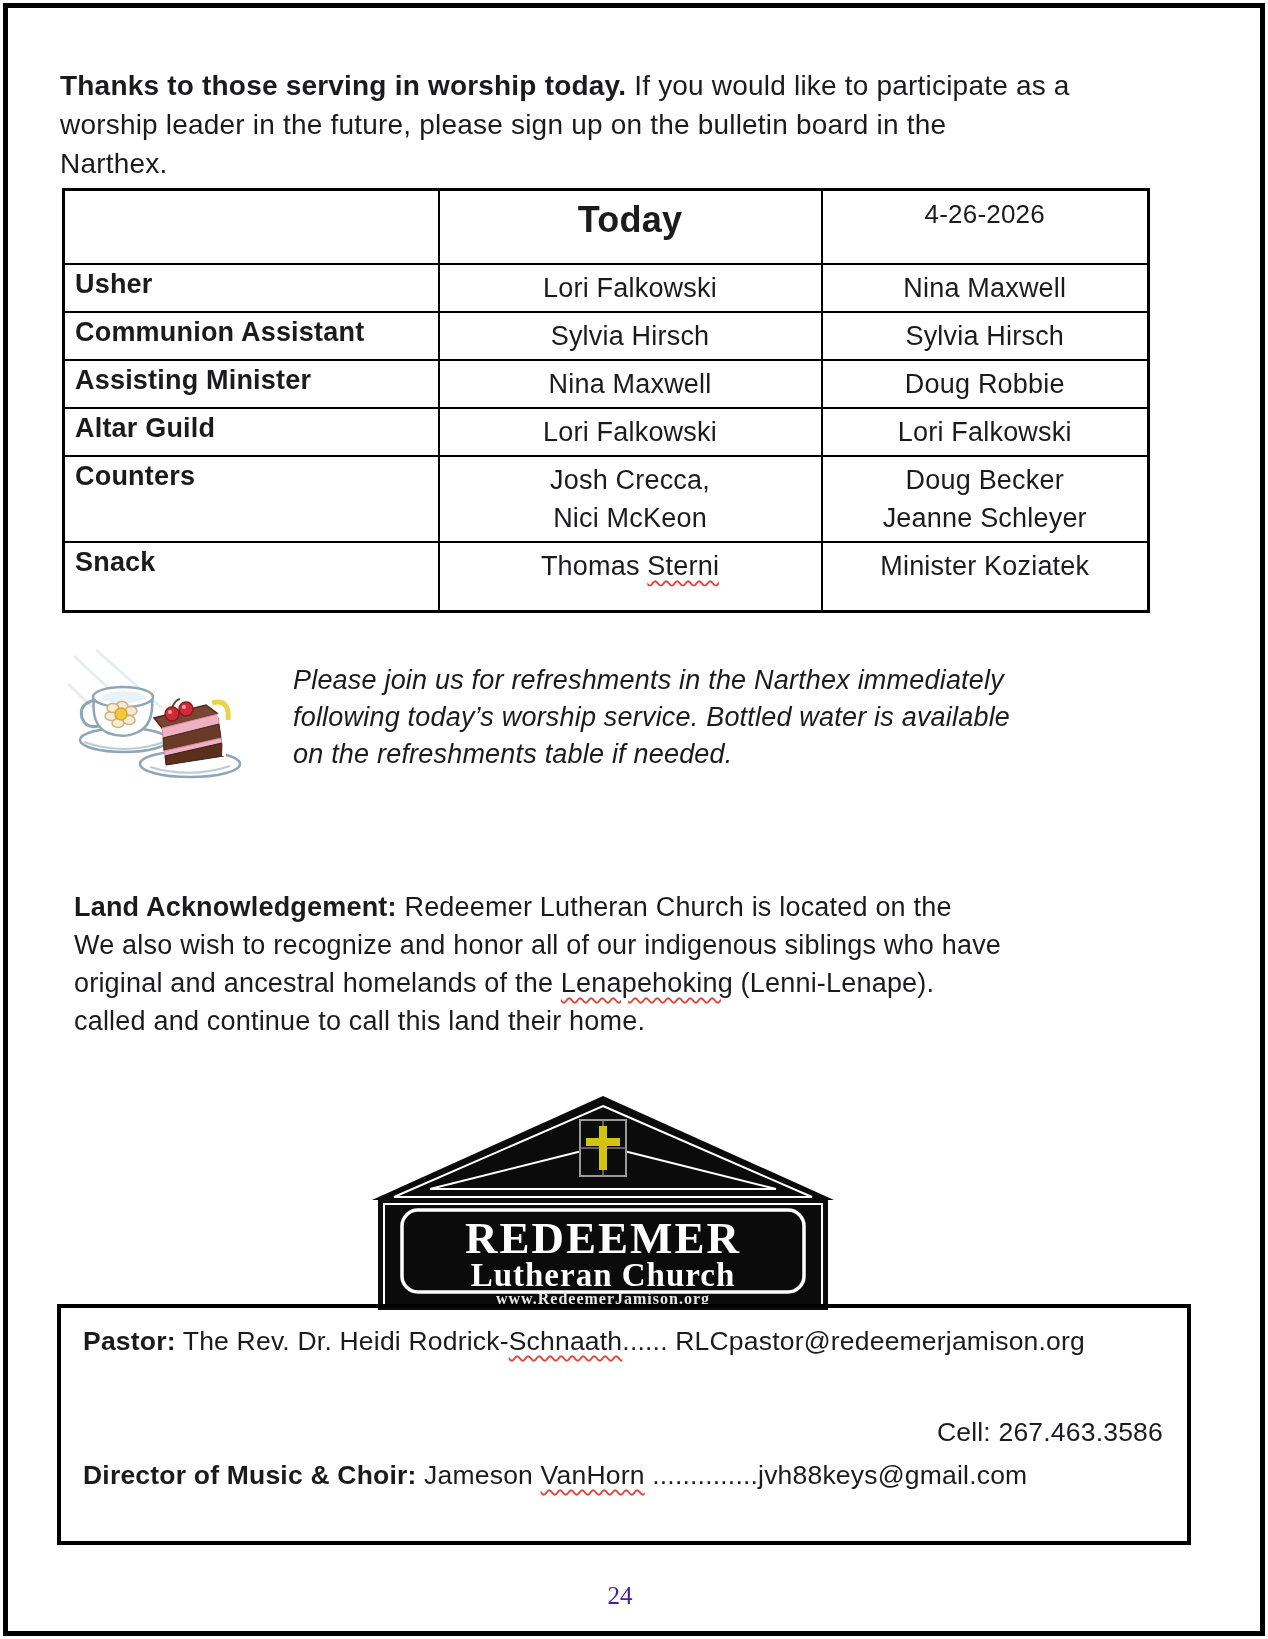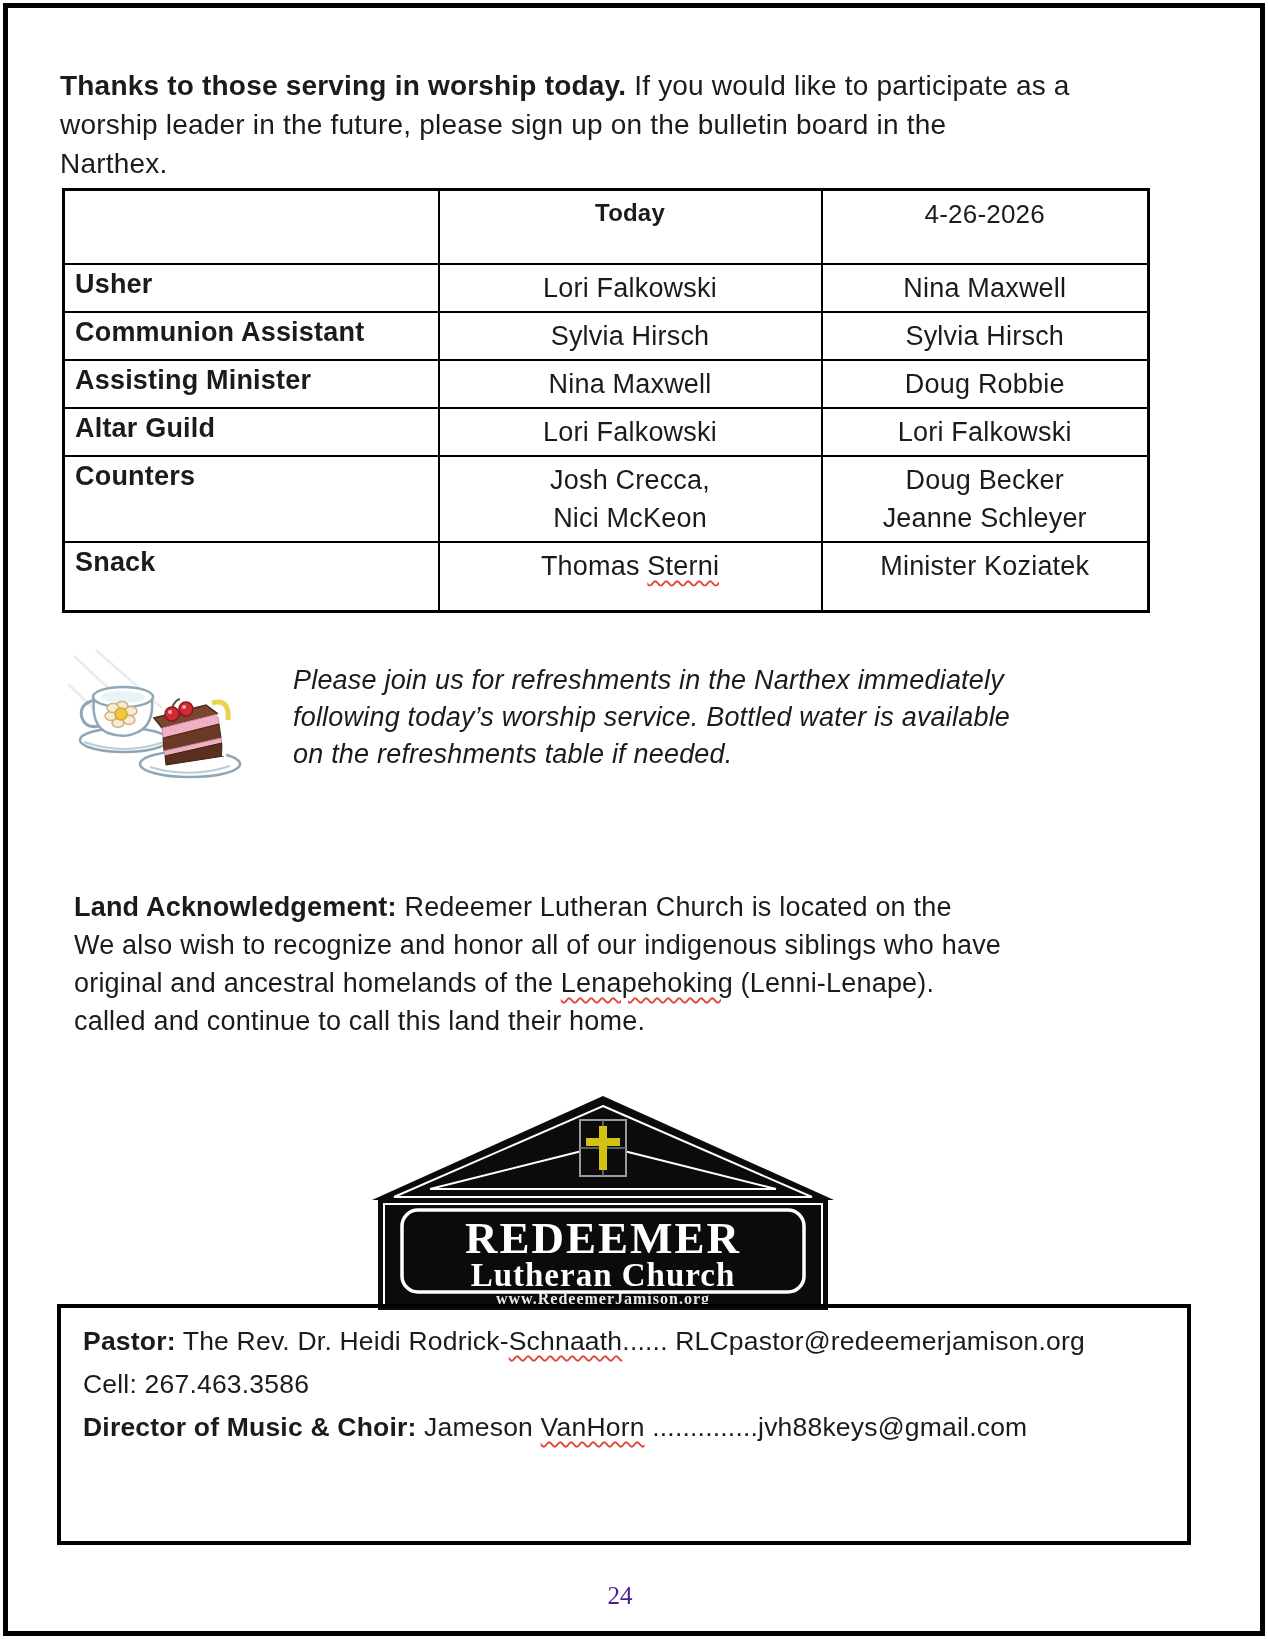--- a/index.html
+++ b/index.html
@@ -26,21 +26,21 @@
     position:absolute;left:62px;top:188px;width:1085px;
     border-collapse:collapse;border:3px solid #000;table-layout:fixed;
     font-size:27px;letter-spacing:.2px;
   }
   .roster th,.roster td{border:2px solid #000;vertical-align:top;padding:4px 6px;}
   .roster col.c1{width:375px;}
   .roster col.c2{width:383px;}
   .roster col.c3{width:327px;}
   .roster thead tr{height:74px;}
   .roster thead th{text-align:center;padding-top:8px;}
-  .roster thead th.today{font-weight:bold;font-size:24px;}
+  .roster thead th.today{font-weight:bold;font-size:36px;}
   .roster thead th.date{font-weight:normal;font-size:26px;}
   .roster tbody th{text-align:left;font-weight:bold;padding-left:10px;}
   .roster tbody td{text-align:center;font-weight:normal;line-height:38px;}
   .roster tbody tr:nth-child(1){height:40px;}
   .roster tbody tr:nth-child(2){height:46px;}
   .roster tbody tr:nth-child(3){height:44px;}
   .roster tbody tr:nth-child(4){height:40px;}
   .roster tbody tr:nth-child(5){height:76px;}
   .roster tbody tr:nth-child(6){height:70px;}
   
@@ -50,21 +50,21 @@
   .landack{position:absolute;left:74px;top:888px;width:1080px;font-size:27px;line-height:38px;letter-spacing:.2px;}
   
   .logo{position:absolute;left:372px;top:1096px;width:462px;height:218px;}
   
   .contactbox{
     position:absolute;left:57px;top:1304px;width:1134px;height:241px;
     border:4px solid #000;box-sizing:border-box;
     padding:12px 24px 0 22px;font-size:26.5px;line-height:43px;letter-spacing:.2px;
   }
   .contact-line{white-space:nowrap;}
-  .contact-line.right{}
+  .contact-line.right{text-align:right;margin-top:48px;}
   
   .pagenum{
     position:absolute;left:0;top:1582px;width:1240px;text-align:center;
     font-family:"Liberation Serif","DejaVu Serif",serif;font-size:25px;color:#4c1d95;
   }
 </style>
 </head>
 <body>
 
 <div class="page-frame"></div>

